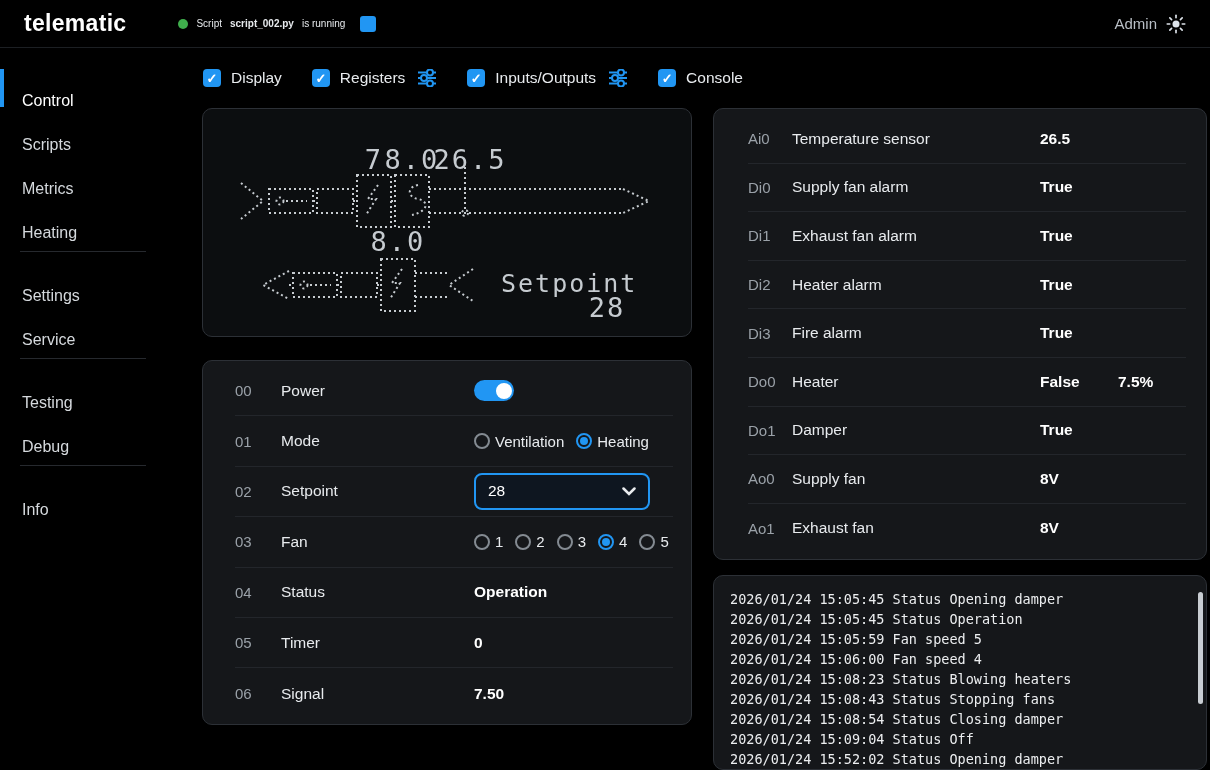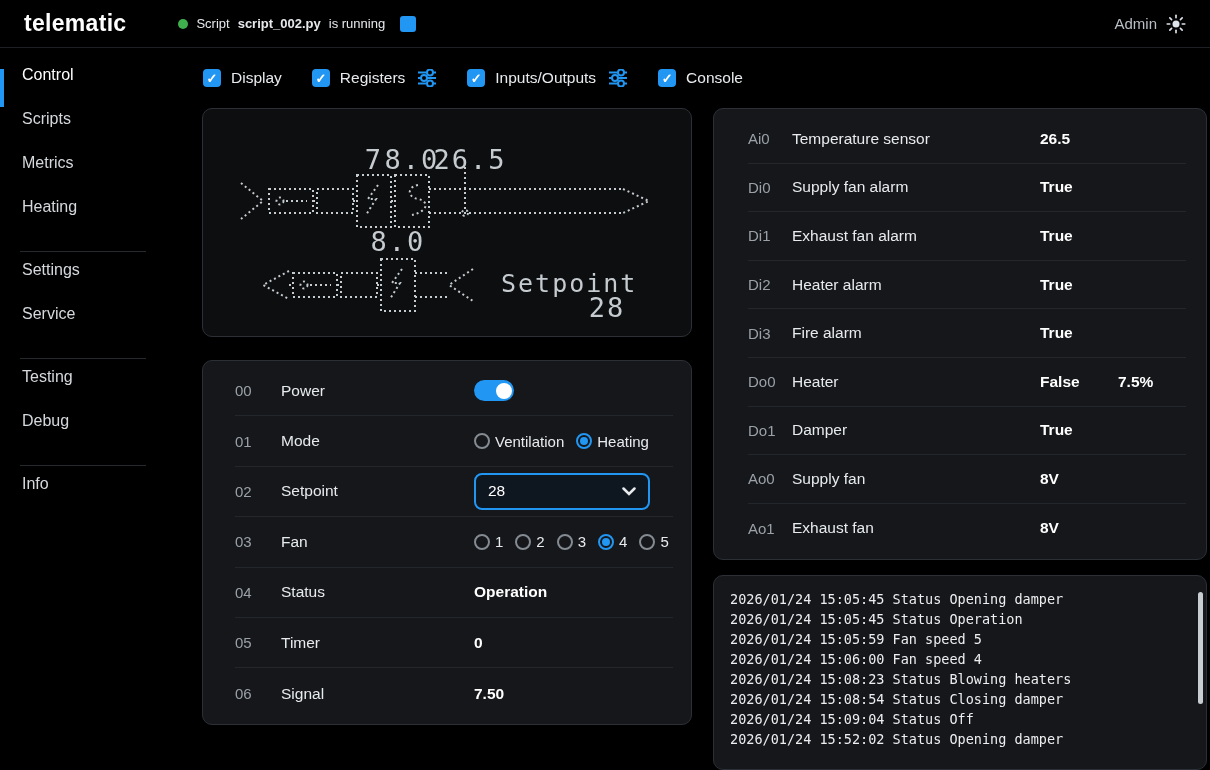--- a/index.html
+++ b/index.html
@@ -4,31 +4,31 @@
 <style>
   * { margin:0; padding:0; box-sizing:border-box; }
   html,body { width:1210px; height:770px; background:#000; overflow:hidden;
               font-family:"Liberation Sans", sans-serif; color:#e8eaed; }
   .page { position:relative; width:958px; height:770px; background:#000; }
 
   
   .topbar { position:absolute; left:0; top:0; width:1210px; height:48px; display:flex;
             align-items:center; padding:0 24px; border-bottom:1px solid #1c1f23; background:#000; z-index:5; }
   .logo { font-size:23px; font-weight:700; color:#fff; letter-spacing:.3px; }
-  .status { display:flex; align-items:center; gap:8px; margin-left:52px; font-size:13px; color:#e6e9ec; }
+  .status { display:flex; align-items:center; gap:8px; margin-left:52px; font-size:10px; color:#e6e9ec; }
   .status-dot { width:10px; height:10px; border-radius:50%; background:#3fae4c; }
   .status .sname { font-weight:700; }
   .stop-box { width:16px; height:16px; border-radius:3px; background:#2196f3; margin-left:7px; cursor:pointer; }
   .top-right { margin-left:auto; display:flex; align-items:center; gap:9px; }
   .admin { color:#b9bfc6; font-size:15px; }
   .sun { width:20px; height:20px; cursor:pointer; }
 
   
   .sidebar { position:absolute; left:0; top:48px; width:166px; bottom:0; padding-top:18px; }
-  .side-item { position:relative; height:44px; display:flex; align-items:flex-start; padding-left:22px;
+  .side-item { position:relative; height:44px; display:flex; align-items:flex-end; padding-left:22px;
                font-size:16px; color:#d5d9dd; cursor:pointer; }
   .side-item.active { color:#fff; }
   .side-item.active::before { content:""; position:absolute; left:0; top:3px; bottom:3px; width:4px; background:#2196f3; }
   .side-divider { height:1px; background:#26292e; margin:9px 20px; }
 
   
   .toolbar { position:absolute; left:203px; top:63px; height:30px; display:flex; align-items:center; gap:30px; }
   .vt { display:flex; align-items:center; gap:10px; cursor:pointer; }
   .cb { width:18px; height:18px; border-radius:4px; background:#2196f3; color:#fff; font-size:13px;
         font-weight:700; display:flex; align-items:center; justify-content:center; line-height:1; }
@@ -357,20 +357,21 @@
       </div>
   </div>
 
   <div class="panel" id="console-panel">
     <div>
         <div class="console-line">2026/01/24 15:05:45 Status Opening damper</div>
         <div class="console-line">2026/01/24 15:05:45 Status Operation</div>
         <div class="console-line">2026/01/24 15:05:59 Fan speed 5</div>
         <div class="console-line">2026/01/24 15:06:00 Fan speed 4</div>
         <div class="console-line">2026/01/24 15:08:23 Status Blowing heaters</div>
+        <div class="console-line">2026/01/24 15:08:43 Status Stopping fans</div>
         <div class="console-line">2026/01/24 15:08:54 Status Closing damper</div>
         <div class="console-line">2026/01/24 15:09:04 Status Off</div>
         <div class="console-line">2026/01/24 15:52:02 Status Opening damper</div>
       </div>
     <div class="console-scrollbar"></div>
   </div>
 
 </div>
 
 </body></html>

